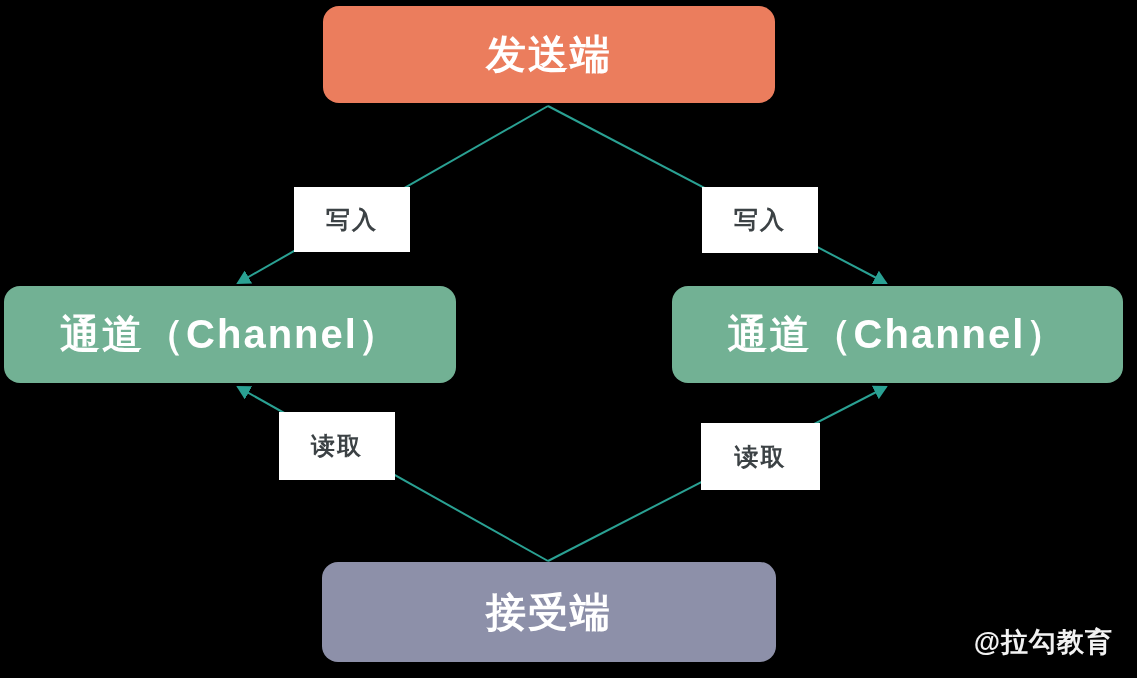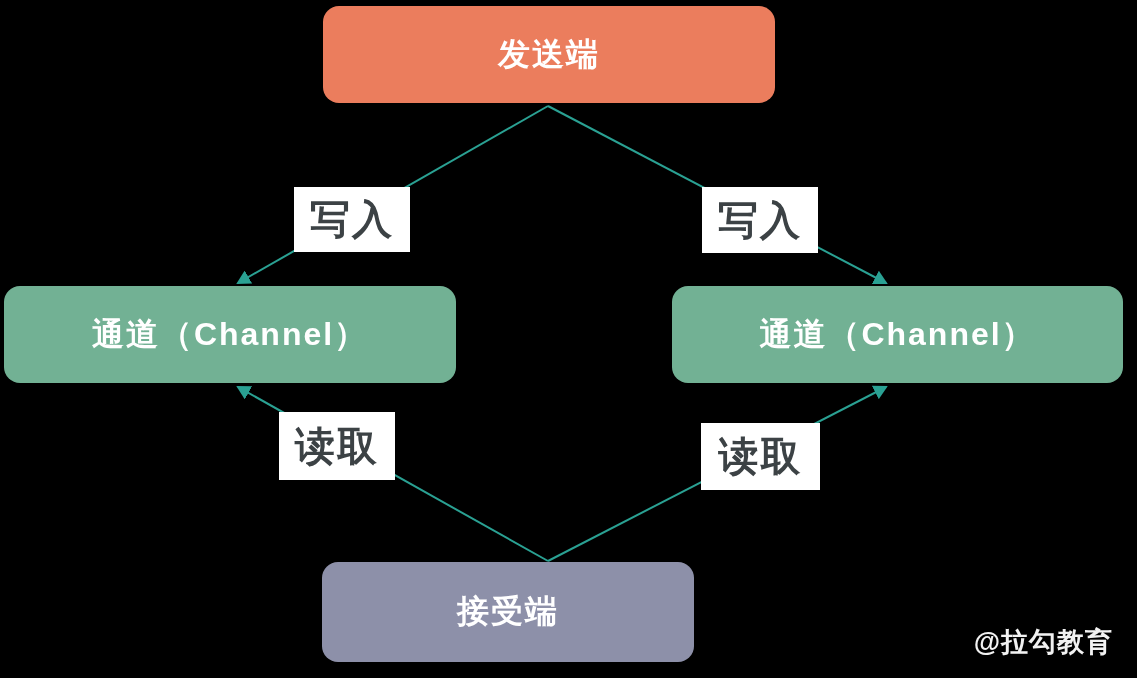--- a/index.html
+++ b/index.html
@@ -24,21 +24,21 @@
     z-index: 1;
   }
   .node {
     position: absolute;
     z-index: 2;
     display: flex;
     align-items: center;
     justify-content: center;
     border-radius: 16px;
     color: #FFFFFF;
-    font-size: 32px;
+    font-size: 40px;
     font-weight: bold;
     letter-spacing: 2px;
     white-space: nowrap;
   }
   #node-sender {
     left: 323px; top: 6px;
     width: 452px; height: 97px;
     background: #EB7D5D;
   }
   #node-channel-left {
@@ -46,33 +46,33 @@
     width: 452px; height: 97px;
     background: #72B194;
   }
   #node-channel-right {
     left: 672px; top: 286px;
     width: 451px; height: 97px;
     background: #72B194;
   }
   #node-receiver {
     left: 322px; top: 562px;
-    width: 372px; height: 100px;
+    width: 454px; height: 100px;
     background: #8D90A9;
     text-align: right;
   }
   .edge-label {
     position: absolute;
     z-index: 3;
     display: flex;
     align-items: center;
     justify-content: center;
     background: #FFFFFF;
     color: #3C4245;
-    font-size: 40px;
+    font-size: 24px;
     font-weight: bold;
     letter-spacing: 2px;
     white-space: nowrap;
   }
   #label-write-left  { left: 294px; top: 187px; width: 116px; height: 65px; }
   #label-write-right { left: 702px; top: 187px; width: 116px; height: 66px; }
   #label-read-left   { left: 279px; top: 412px; width: 116px; height: 68px; }
   #label-read-right  { left: 701px; top: 423px; width: 119px; height: 67px; }
   #watermark {
     position: absolute;

